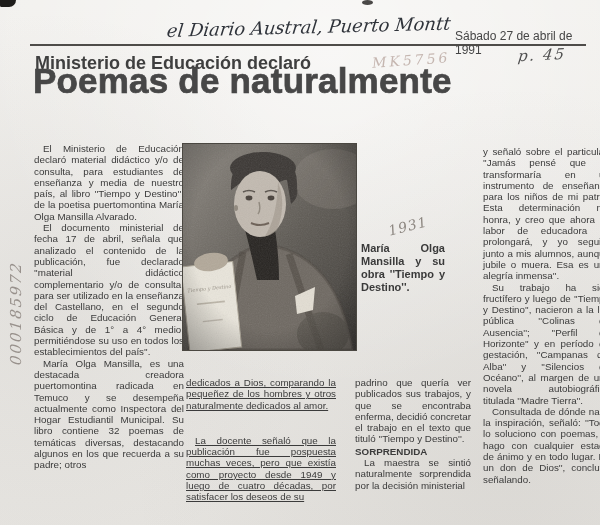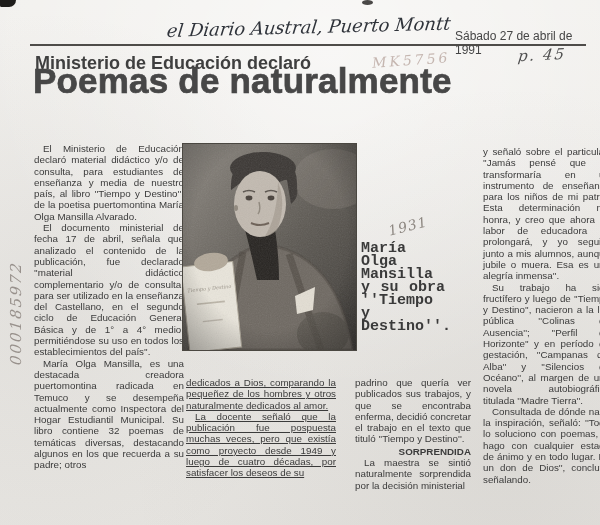--- a/index.html
+++ b/index.html
@@ -30,30 +30,30 @@
     font-size:15px;color:#4f4f4f;transform:rotate(-3deg) skewX(-10deg);letter-spacing:2px;}
   
   .kicker{position:absolute;left:35px;top:53px;font-size:18px;font-weight:bold;color:#3f3f3f;}
   .headline{position:absolute;left:33px;top:64px;width:470px;font-weight:bold;color:#474747;
     font-size:35px;line-height:34px;letter-spacing:0.2px;-webkit-text-stroke:0.7px #474747;}
   
   .body-col{position:absolute;font-size:9.8px;line-height:11.3px;text-align:justify;color:#3b3b3b;}
   .body-col p{margin:0;text-indent:9px;}
   .col1{left:34px;top:143px;width:150px;}
   .col2{left:186px;top:377px;width:150px;text-decoration:underline;}
-  .col2 p+p{margin-top:0;}
+  .col2 p+p{margin-top:24px;}
   .col3{left:355px;top:377px;width:116px;}
   .col4{left:483px;top:146px;width:127px;}
-  .subhead{font-weight:bold;text-align:right;text-indent:0 !important;margin-top:1px !important;}
+  .subhead{font-weight:bold;text-align:left;text-indent:0 !important;margin-top:1px !important;}
   
   .photo{position:absolute;left:182px;top:143px;width:173px;height:206px;border:1px solid #4a4741;
     box-sizing:content-box;background:#55514c;}
   .photo svg{display:block;}
-  .caption{position:absolute;left:361px;top:242px;width:84px;font-size:15px;font-weight:bold;
-    line-height:13px;text-align:justify;color:#3a3a3a;font-family:Liberation Mono, monospace;}
+  .caption{position:absolute;left:361px;top:242px;width:84px;font-size:11px;font-weight:bold;
+    line-height:13px;text-align:justify;color:#3a3a3a;}
   .year-hand{position:absolute;left:388px;top:218px;font-family:"DejaVu Serif",serif;font-style:italic;
     font-size:14px;color:#8d8781;transform:rotate(-14deg);letter-spacing:1px;}
   
   .inventory-hand{position:absolute;left:-69px;top:304px;width:170px;text-align:center;
     font-family:"DejaVu Serif",serif;font-style:italic;font-size:15px;letter-spacing:2px;
     color:#98918c;transform:rotate(-90deg) skewX(-6deg);}
 </style>
 </head>
 <body>
 

